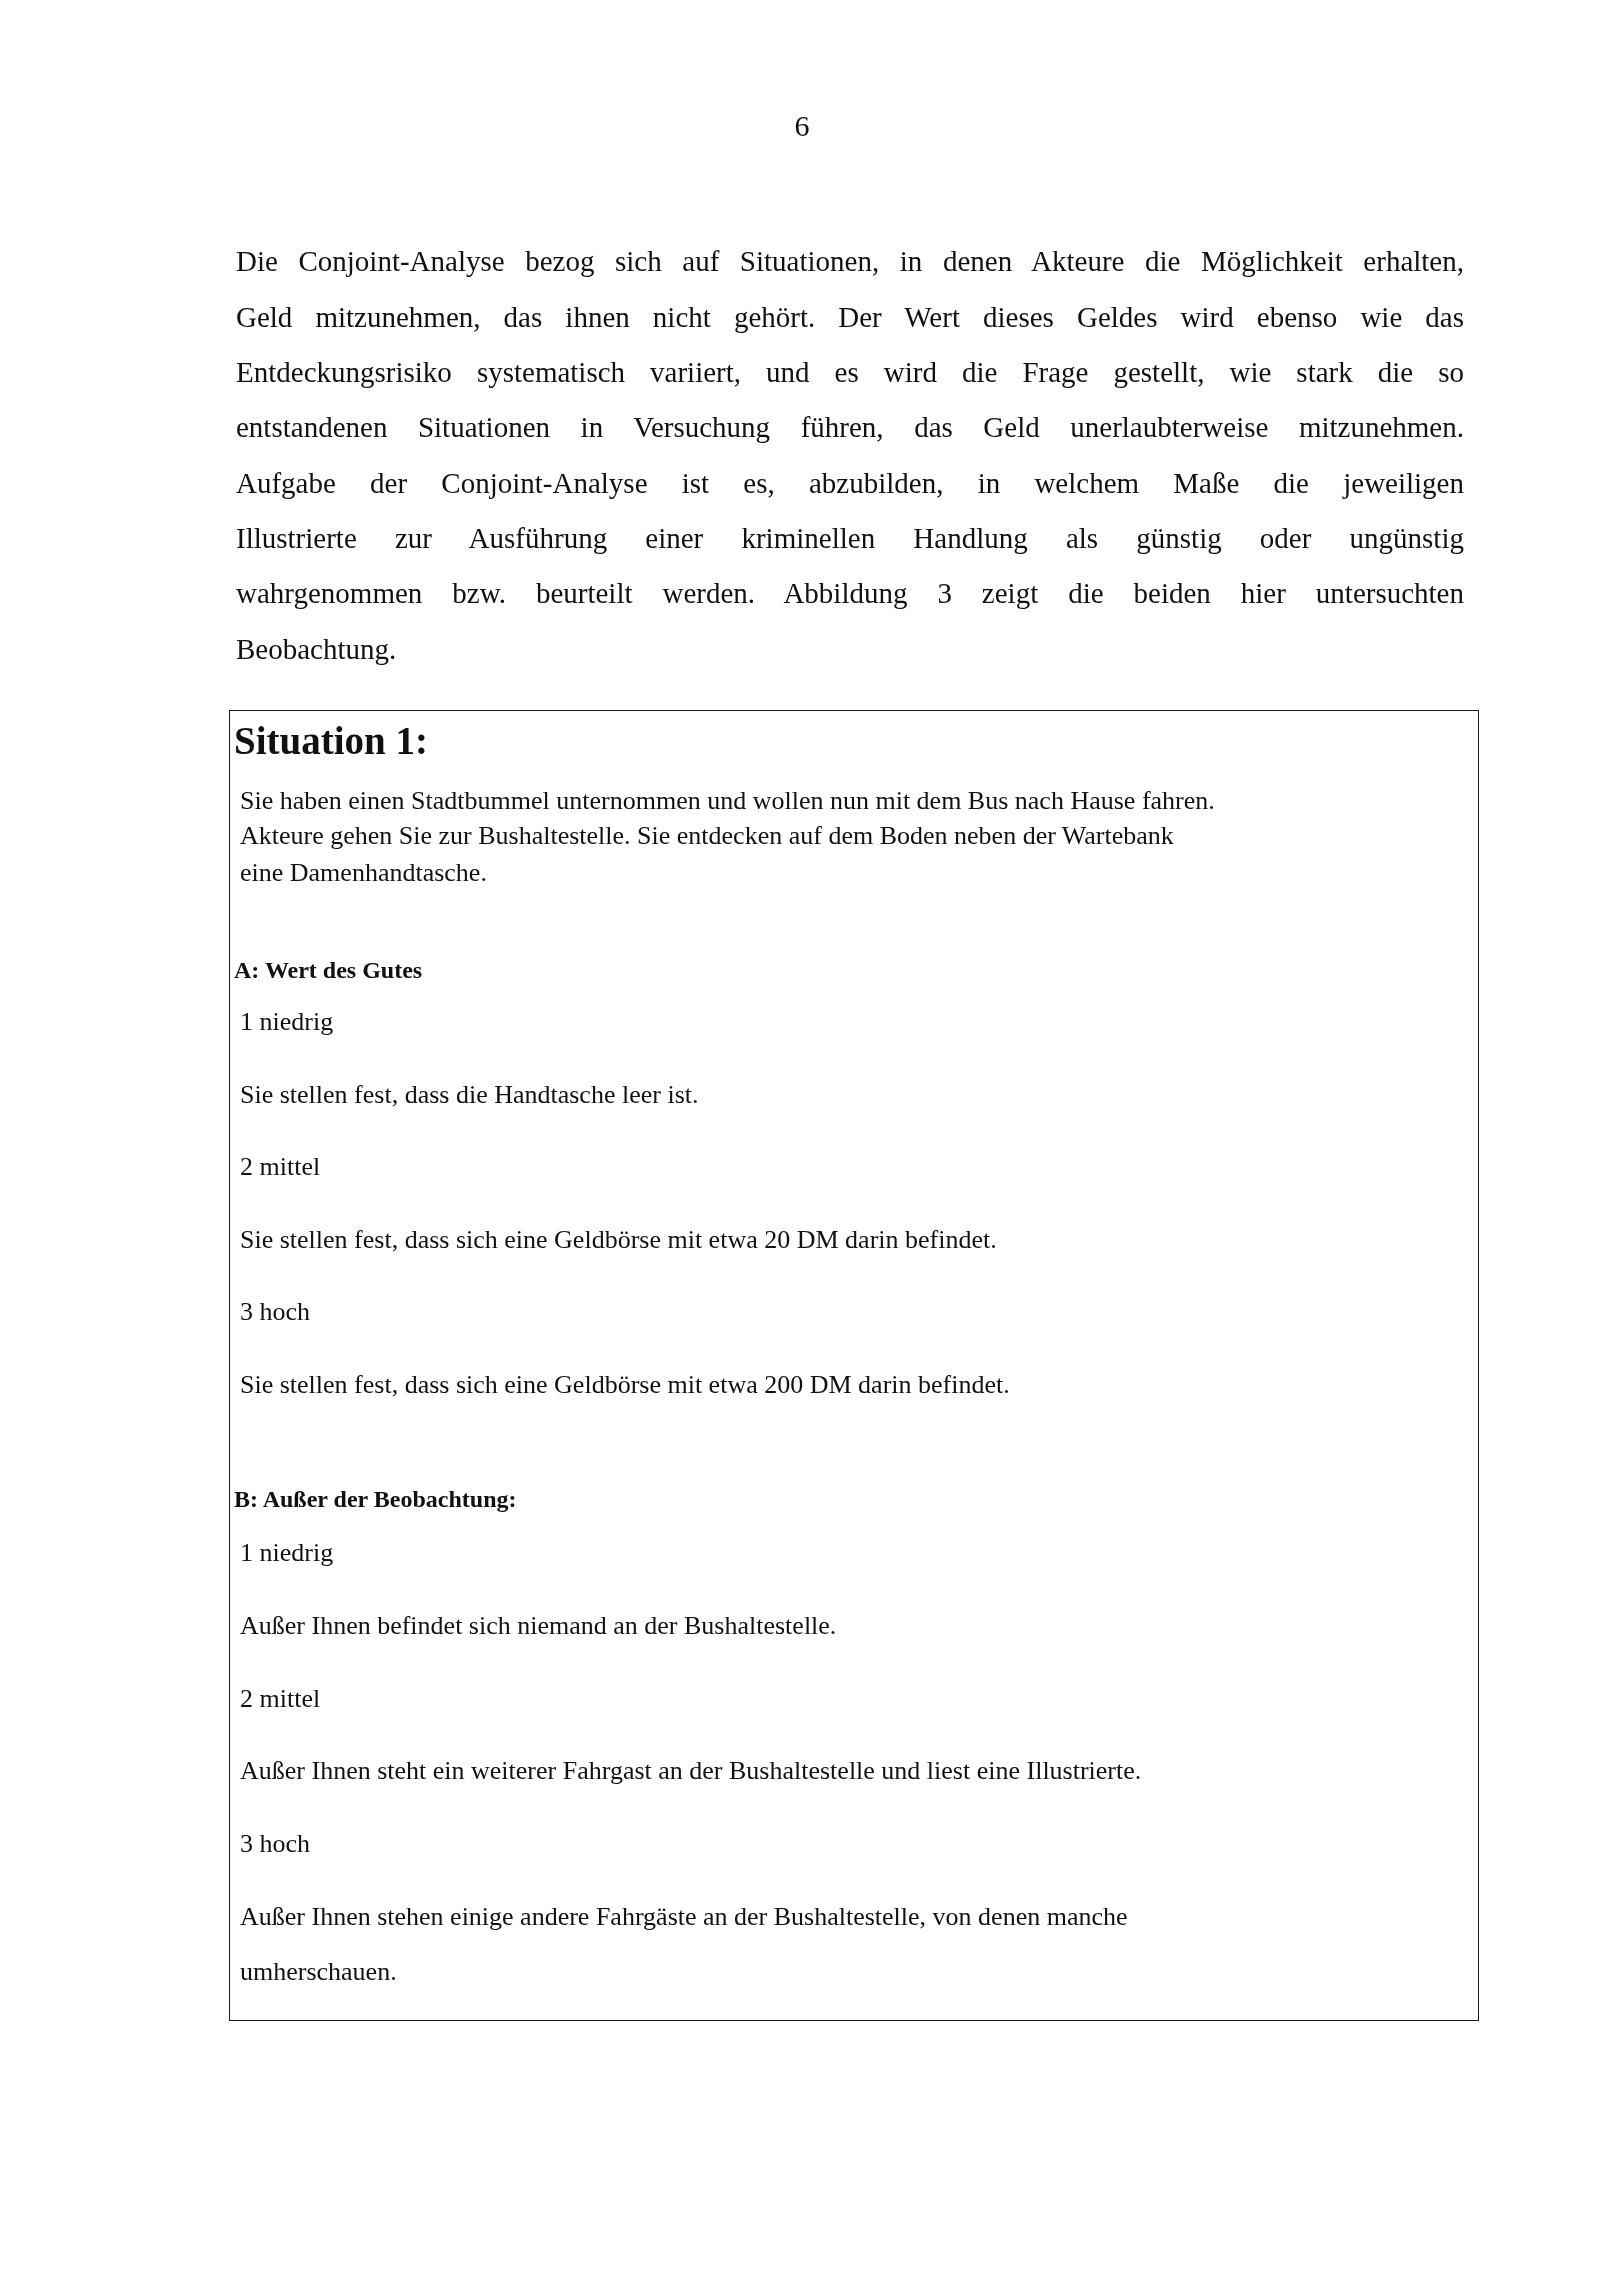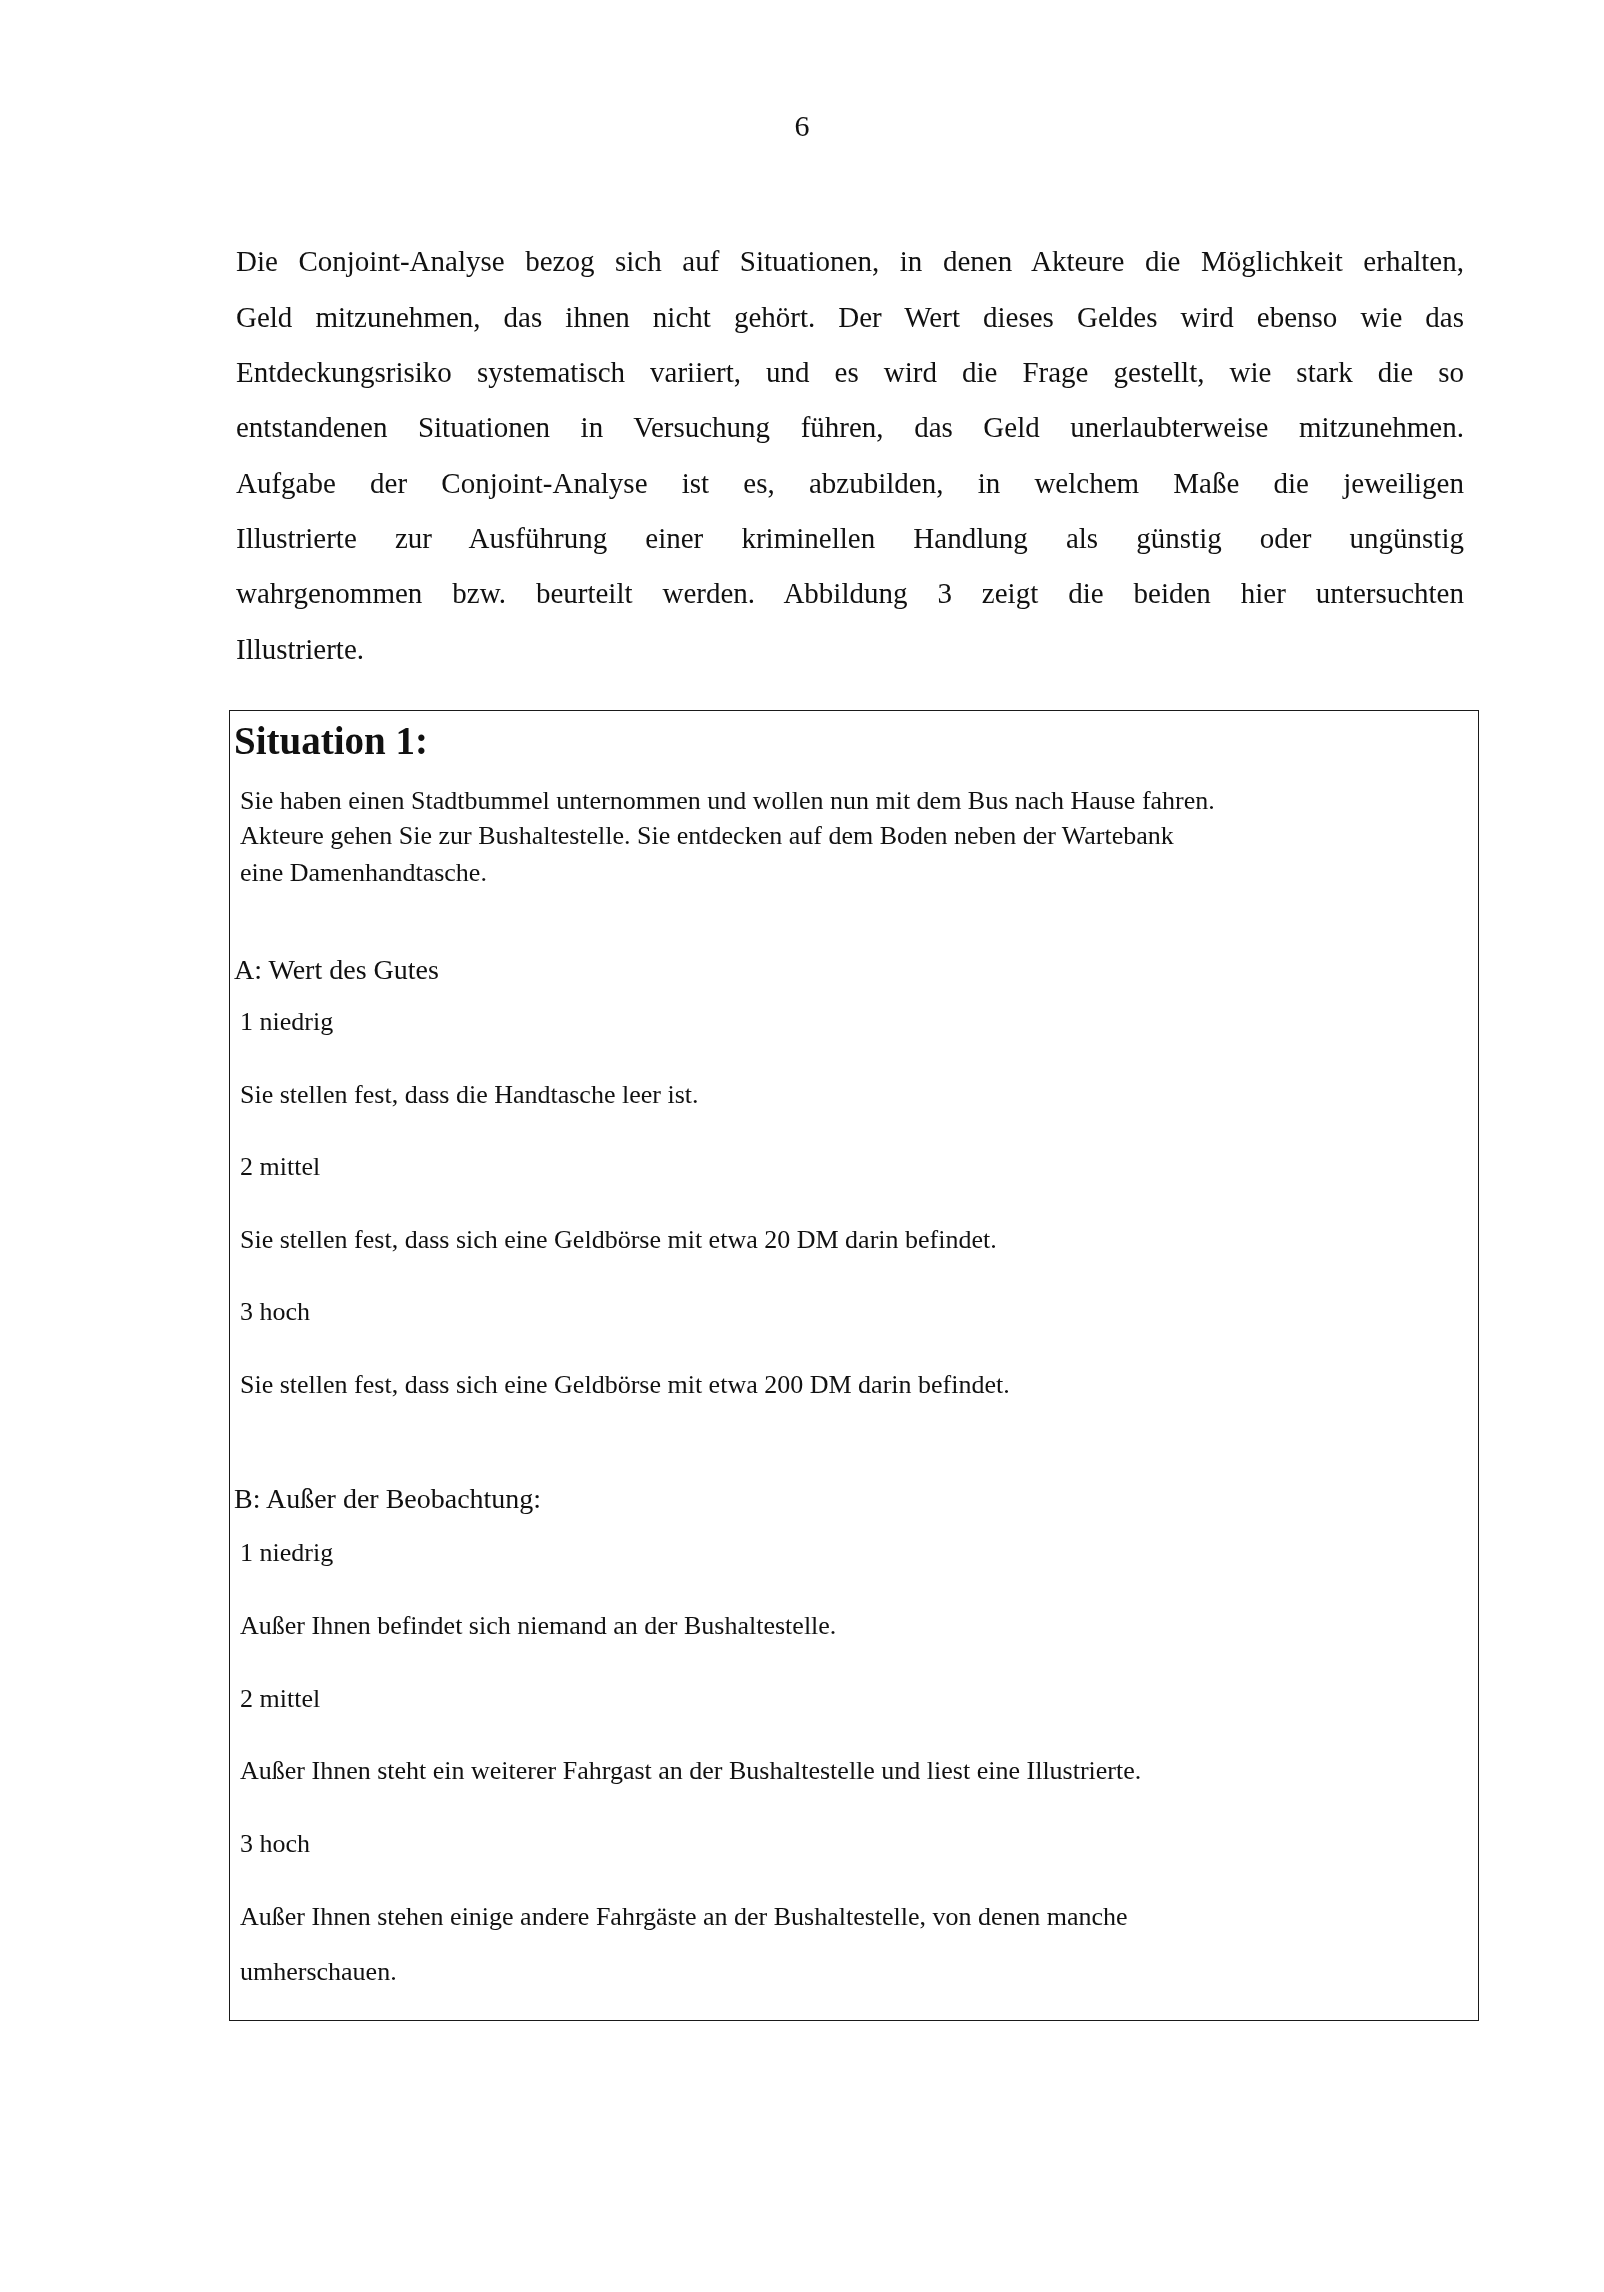--- a/index.html
+++ b/index.html
@@ -7,36 +7,36 @@
          font-family: "Liberation Serif", "DejaVu Serif", serif; color: #111; }
   .abs { position: absolute; white-space: nowrap; }
   .page-number { left: 0; width: 1604px; top: 109px; text-align: center; font-size: 30px; }
   .para-line { left: 236px; width: 1228px; font-size: 29px; line-height: 29px;
                text-align: justify; text-align-last: justify; white-space: normal; margin-top: 32px; }
   .para-line.last { text-align-last: left; }
   .box { position: absolute; left: 229px; top: 710px; width: 1248px; height: 1309px;
          border: 1.9px solid #1a1a1a; box-sizing: content-box; }
   .box-title { left: 234px; font-size: 39px; font-weight: bold; line-height: 39px; }
   .box-text { left: 240px; font-size: 26px; line-height: 30px; }
-  .box-bold { left: 234px; font-size: 28px; font-weight: normal; line-height: 30px; }
+  .box-bold { left: 234px; font-size: 24px; font-weight: bold; line-height: 30px; }
 </style>
 </head>
 <body>
 
 <div class="abs page-number">6</div>
 
 <div>
   <div class="abs para-line" style="top:215px">Die Conjoint-Analyse bezog sich auf Situationen, in denen Akteure die Möglichkeit erhalten,</div>
   <div class="abs para-line" style="top:271px">Geld mitzunehmen, das ihnen nicht gehört. Der Wert dieses Geldes wird ebenso wie das</div>
   <div class="abs para-line" style="top:326px">Entdeckungsrisiko systematisch variiert, und es wird die Frage gestellt, wie stark die so</div>
   <div class="abs para-line" style="top:381px">entstandenen Situationen in Versuchung führen, das Geld unerlaubterweise mitzunehmen.</div>
   <div class="abs para-line" style="top:437px">Aufgabe der Conjoint-Analyse ist es, abzubilden, in welchem Maße die jeweiligen</div>
   <div class="abs para-line" style="top:492px">Illustrierte zur Ausführung einer kriminellen Handlung als günstig oder ungünstig</div>
   <div class="abs para-line" style="top:547px">wahrgenommen bzw. beurteilt werden. Abbildung 3 zeigt die beiden hier untersuchten</div>
-  <div class="abs para-line last" style="top:603px">Illustrierte.</div>
+  <div class="abs para-line last" style="top:603px">Beobachtung.</div>
 </div>
 
 <div class="box"></div>
 
 <div class="abs box-title" style="top:721px">Situation 1:</div>
 
 <div>
   <div class="abs box-text" style="top:786px">Sie haben einen Stadtbummel unternommen und wollen nun mit dem Bus nach Hause fahren.</div>
   <div class="abs box-text" style="top:821px">Akteure gehen Sie zur Bushaltestelle. Sie entdecken auf dem Boden neben der Wartebank</div>
   <div class="abs box-text" style="top:858px">eine Damenhandtasche.</div>

